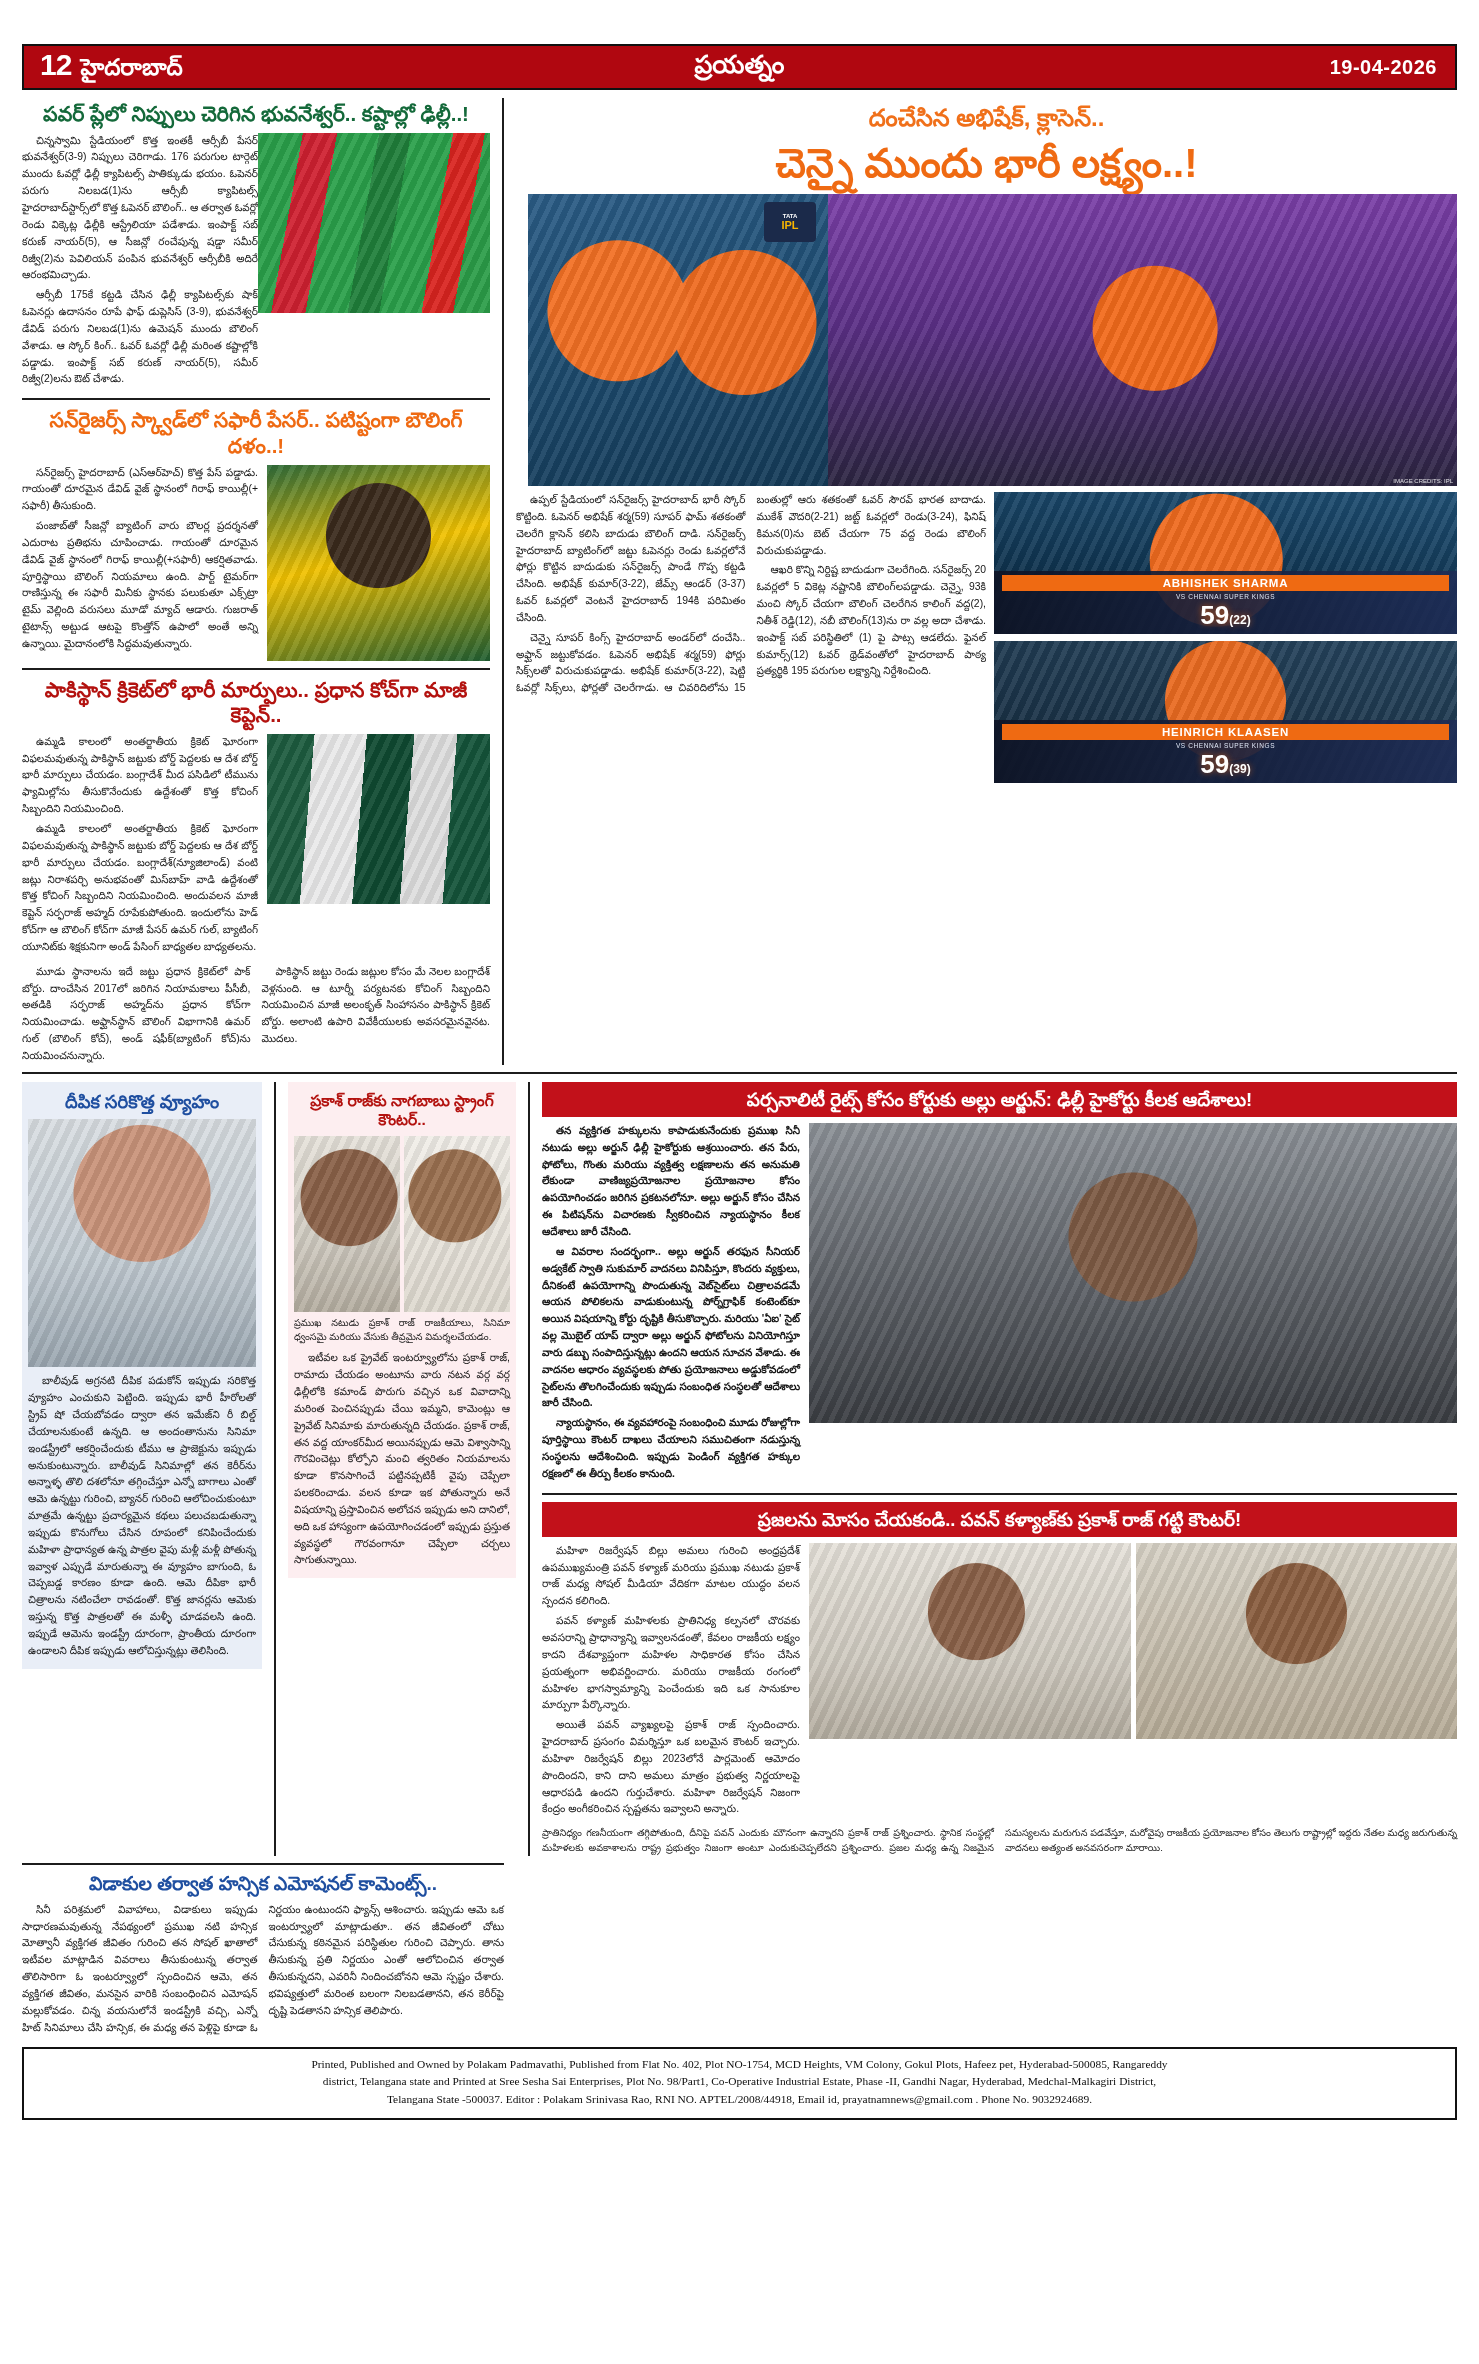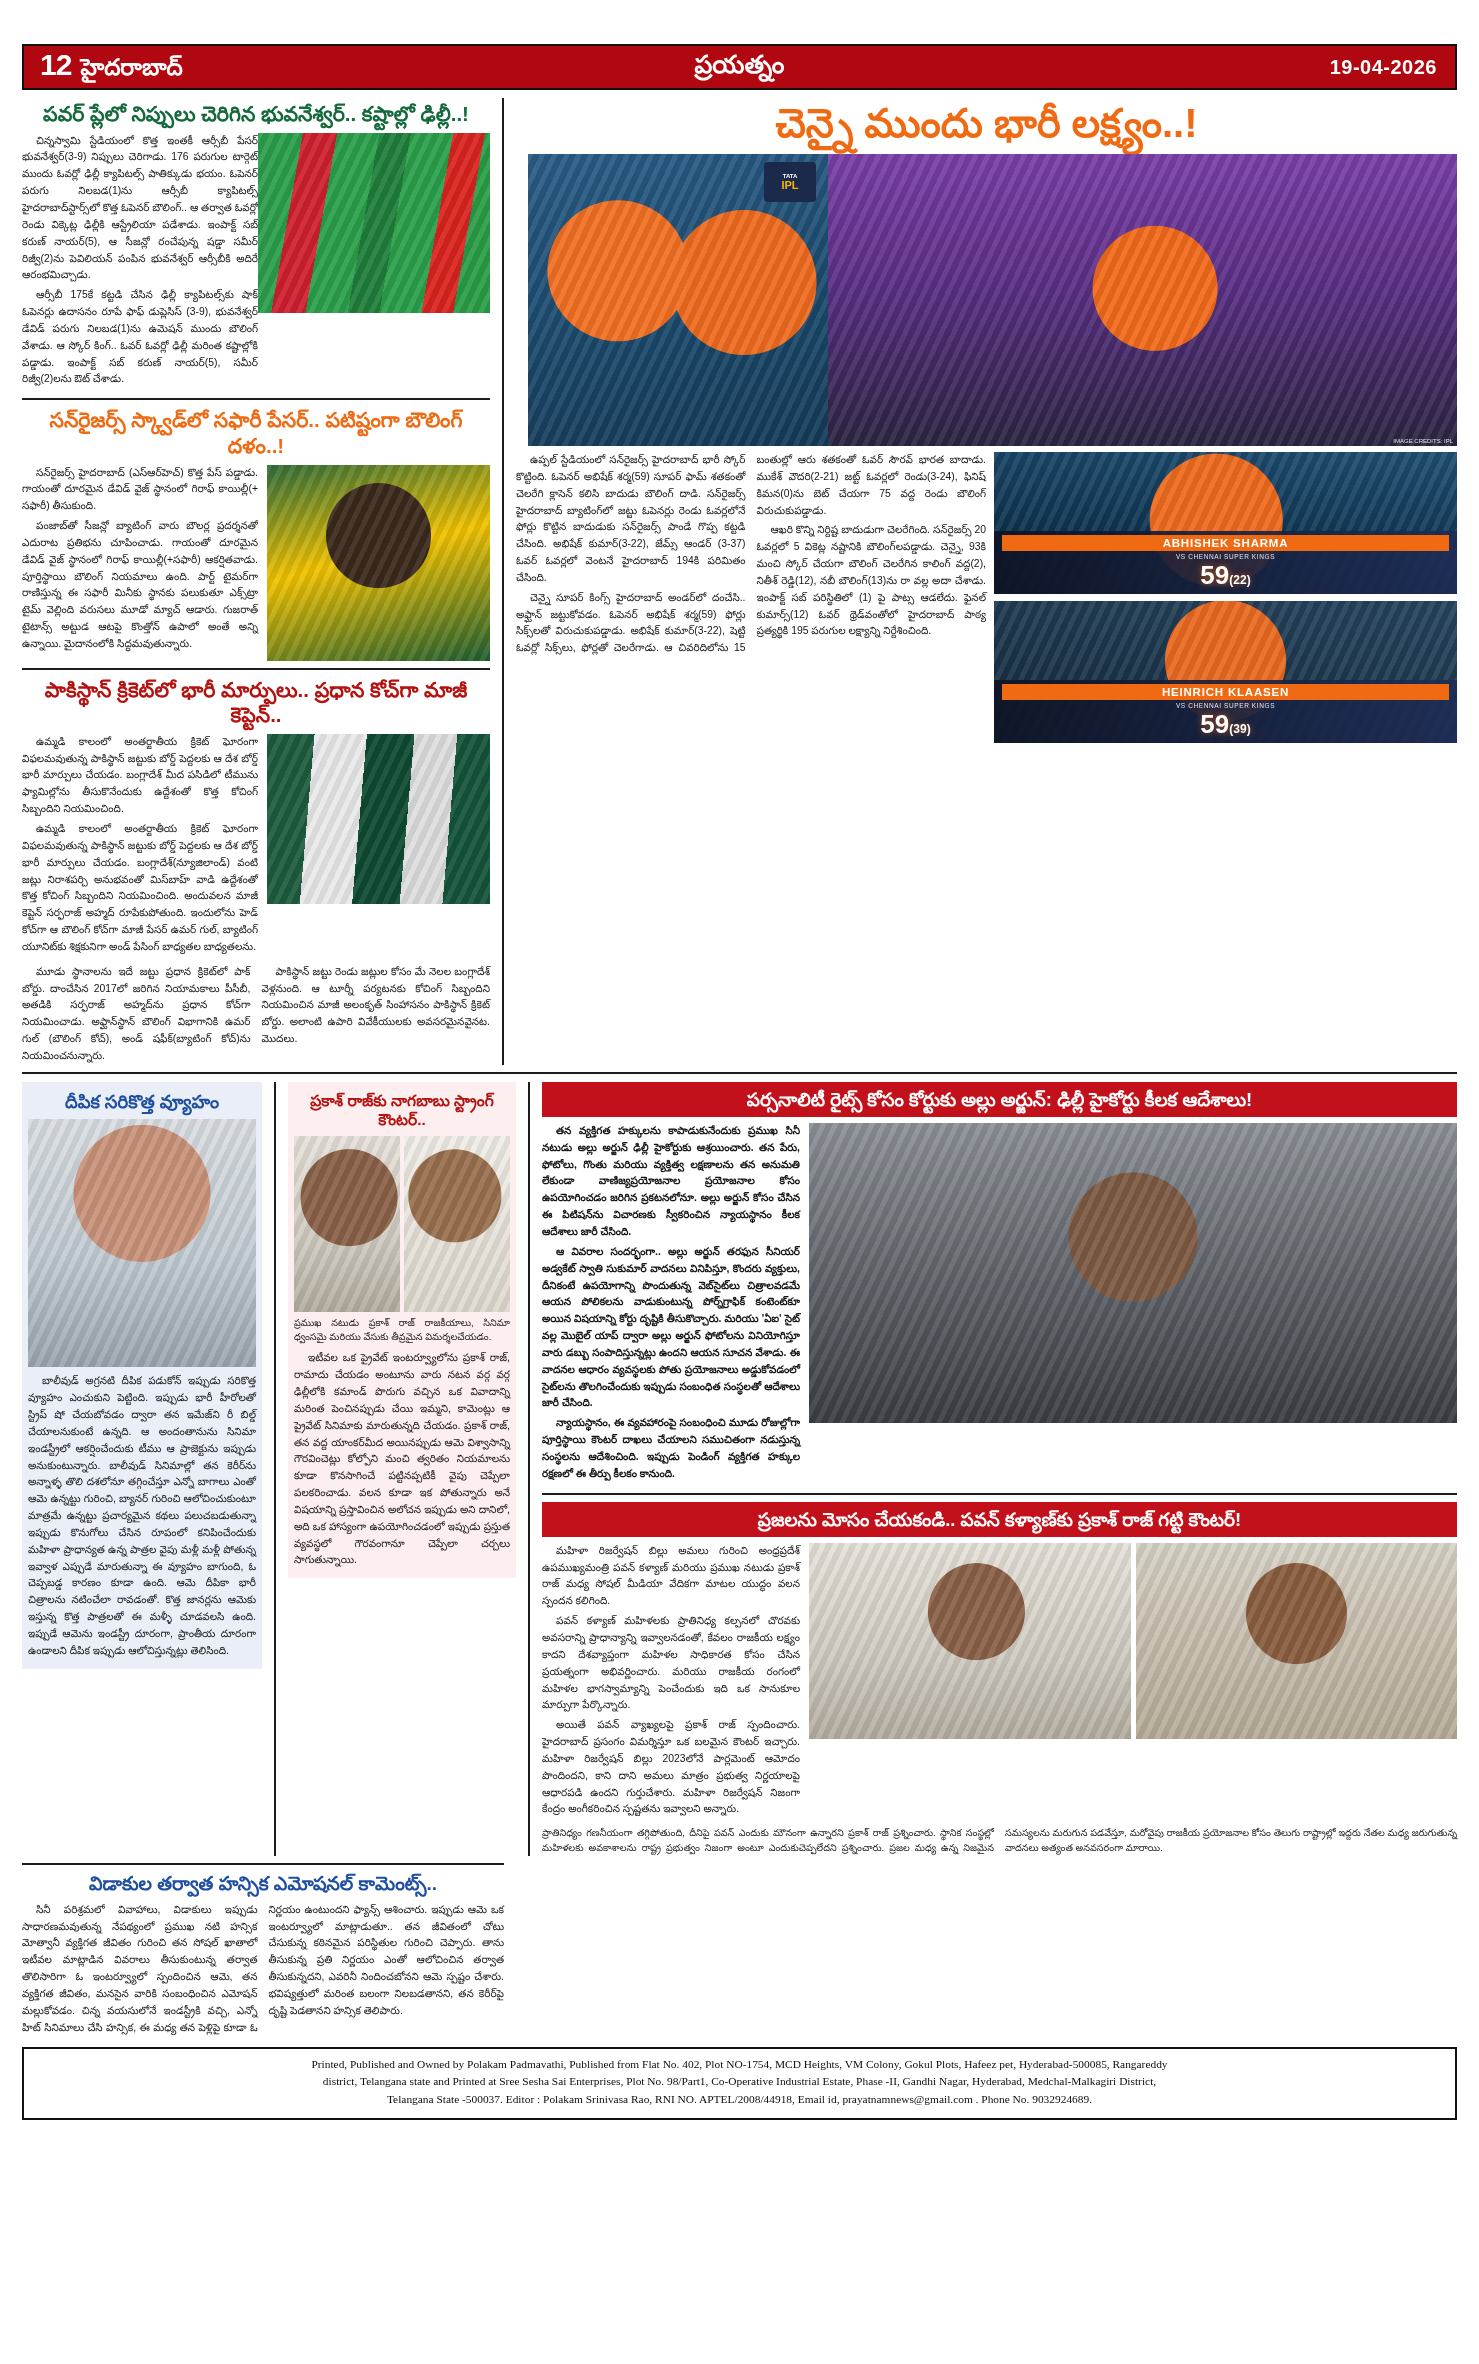--- a/index.html
+++ b/index.html
@@ -246,20 +246,21 @@
             <p>మూడు స్థానాలను ఇదే జట్టు ప్రధాన క్రికెట్‌లో పాక్ బోర్డు. దాంచేసిన 2017లో జరిగిన నియామకాలు పీసీబీ, అతడికి సర్ఫరాజ్ అహ్మద్‌ను ప్రధాన కోచ్‌గా నియమించాడు. అఫ్ఘాన్‌స్థాన్ బౌలింగ్ విభాగానికి ఉమర్ గుల్ (బౌలింగ్ కోచ్), అండ్ షఫీక్(బ్యాటింగ్ కోచ్)ను నియమించనున్నారు.</p>
             <p>పాకిస్థాన్ జట్టు రెండు జట్లుల కోసం మే నెలల బంగ్లాదేశ్ వెళ్లనుంది. ఆ టూర్నీ పర్యటనకు కోచింగ్ సిబ్బందిని నియమించిన మాజీ అలంకృత్ సింహాసనం పాకిస్థాన్ క్రికెట్ బోర్డు. అలాంటి ఉపారి వివేకీయులకు అవసరమైనవైనట. మొదలు.</p>
           </div>
         </div>
       </div>
     </div>
 
     <div class="vline"></div>
 
     <div class="col-right">
+      <div class="hl-kicker-orange">దంచేసిన అభిషేక్, క్లాసెన్..</div>
       <div class="hl-big-orange">చెన్నై ముందు భారీ లక్ష్యం..!</div>
 
       <div style="display:flex; margin-top:4px;padding-left:12px;">
         <div class="ph ph-orange-team" style="width:300px; height:292px; position:relative;">
           <div class="ph-ipl-logo">
             <span>TATA</span>
             <span>IPL</span>
           </div>
         </div>
         <div class="ph ph-batter" style="flex:1; height:292px; position:relative;">

